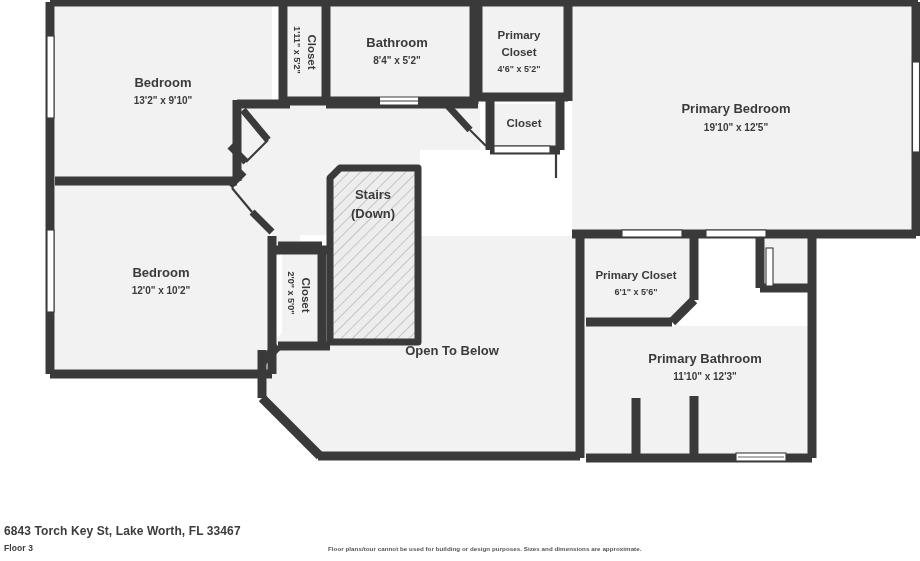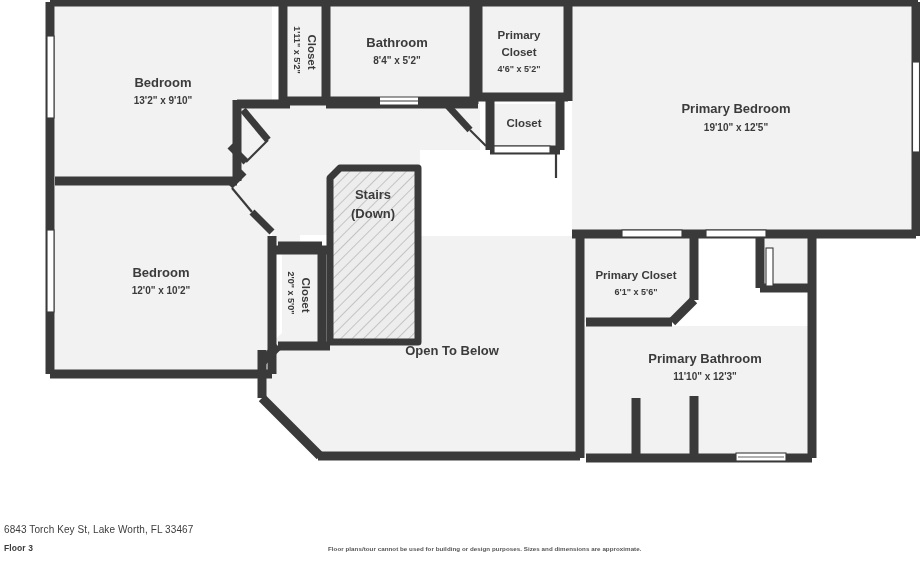--- a/index.html
+++ b/index.html
@@ -25,22 +25,22 @@
     position: absolute;
     left: 0;
     top: 500px;
     width: 920px;
     height: 61px;
   }
   .addr {
     position: absolute;
     left: 4px;
     top: 24px;
-    font-size: 10px;
-    font-weight: normal;
+    font-size: 12px;
+    font-weight: bold;
     color: #3c3c3c;
     letter-spacing: .1px;
   }
   .floorlabel {
     position: absolute;
     left: 4px;
     top: 43px;
     font-size: 8.5px;
     font-weight: bold;
     color: #3c3c3c;

